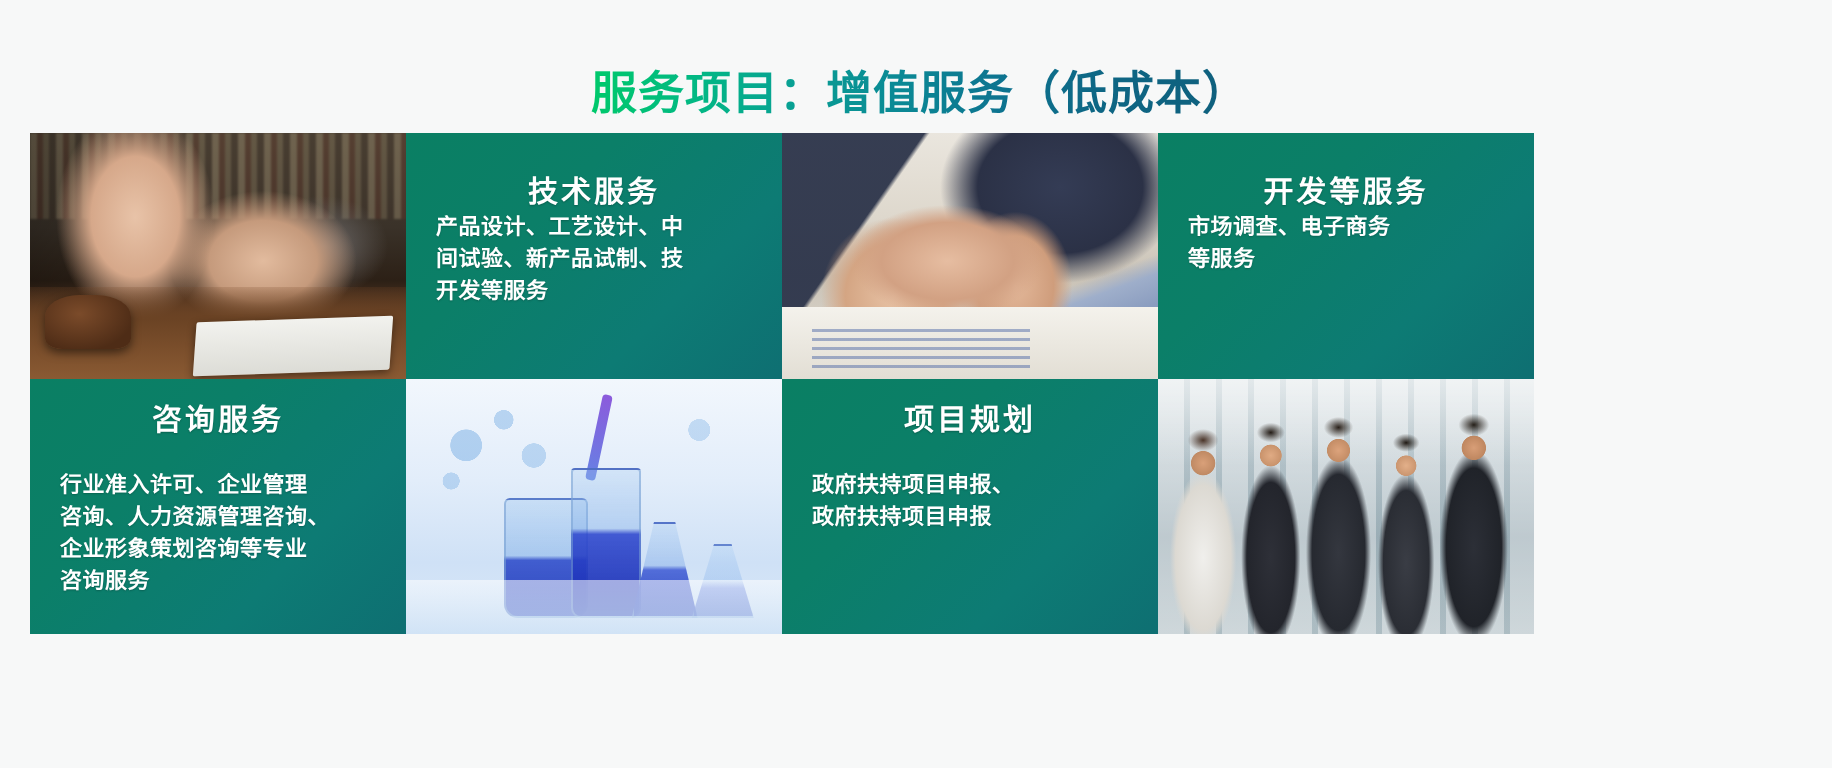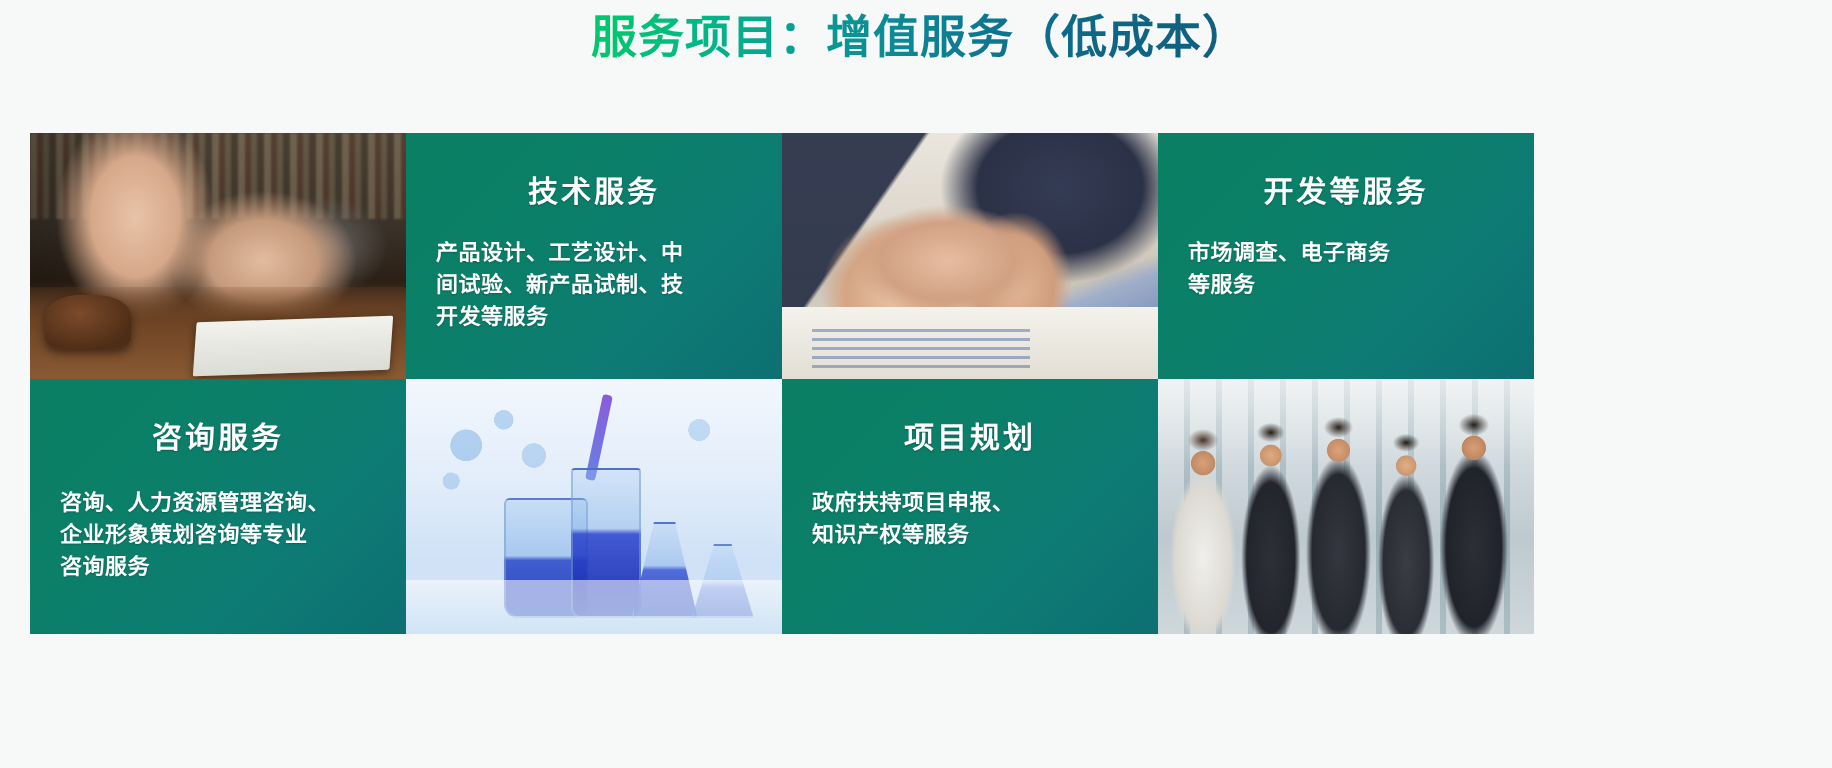--- a/index.html
+++ b/index.html
@@ -17,21 +17,21 @@
     width:1832px; height:768px;
     background:#f7f8f8;
   }
 
   
   .title-wrap {
     position:absolute;
     top:0; left:8px; right:0;
     height:122px;
     display:flex;
-    align-items:flex-start;
+    align-items:flex-end;
     justify-content:center;
   }
   .page-title {
     font-family:"Liberation Sans", sans-serif;
     font-size:46px;
     font-weight:bold;
     letter-spacing:1px;
     white-space:nowrap;
     background:linear-gradient(90deg,
         #00c96b 0%,
@@ -60,31 +60,30 @@
   .cell { position:relative; overflow:hidden; }
 
   
   .panel {
     background:linear-gradient(135deg, #0a7f63 0%, #0b7f68 35%, #0d7b74 70%, #0e6f72 100%);
     display:flex;
     flex-direction:column;
     justify-content:flex-start;
     padding:34px 30px 20px 30px;
   }
-  .panel.row2 { padding-top:34px; }
+  .panel.row2 { padding-top:16px; }
 
   .panel-title {
     font-family:"DejaVu Serif", "Liberation Serif", serif;
     font-size:30px;
     font-weight:bold;
     color:#ffffff;
     text-align:center;
     letter-spacing:3px;
     text-shadow:0 1px 2px rgba(0,0,0,.25);
-    margin-bottom:26px;
   }
   .panel.row2 .panel-title { margin-bottom:30px; }
 
   .panel-desc {
     font-family:Liberation Sans, sans-serif;
     font-size:22px;
     font-weight:bold;
     color:#ffffff;
     line-height:32px;
     letter-spacing:.5px;
@@ -300,20 +299,21 @@
       <div class="panel-title">开发等服务</div>
       <div class="panel-desc">
         <span class="ln">市场调查、电子商务</span>
         <span class="ln">等服务</span>
       </div>
     </div>
 
     <div class="cell panel row2">
       <div class="panel-title">咨询服务</div>
       <div class="panel-desc">
+        <span class="ln">行业准入许可、企业管理</span>
         <span class="ln">咨询、人力资源管理咨询、</span>
         <span class="ln">企业形象策划咨询等专业</span>
         <span class="ln">咨询服务</span>
       </div>
     </div>
 
     <div class="cell photo ph-lab">
       <div class="layer l1"></div>
       <div class="layer l2"></div>
       <div class="layer l7"></div>
@@ -321,21 +321,21 @@
       <div class="layer l4"></div>
       <div class="layer l5"></div>
       <div class="layer l6"></div>
       <div class="layer l8"></div>
     </div>
 
     <div class="cell panel row2">
       <div class="panel-title">项目规划</div>
       <div class="panel-desc">
         <span class="ln">政府扶持项目申报、</span>
-        <span class="ln">知识产权等服务</span>
+        <span class="ln">政府扶持项目申报</span>
       </div>
     </div>
 
     <div class="cell photo ph-team">
       <div class="layer l1"></div>
       <div class="layer l2"></div>
       <div class="layer l6"></div>
       <div class="layer l3"></div>
       <div class="layer l4"></div>
       <div class="layer l5"></div>

